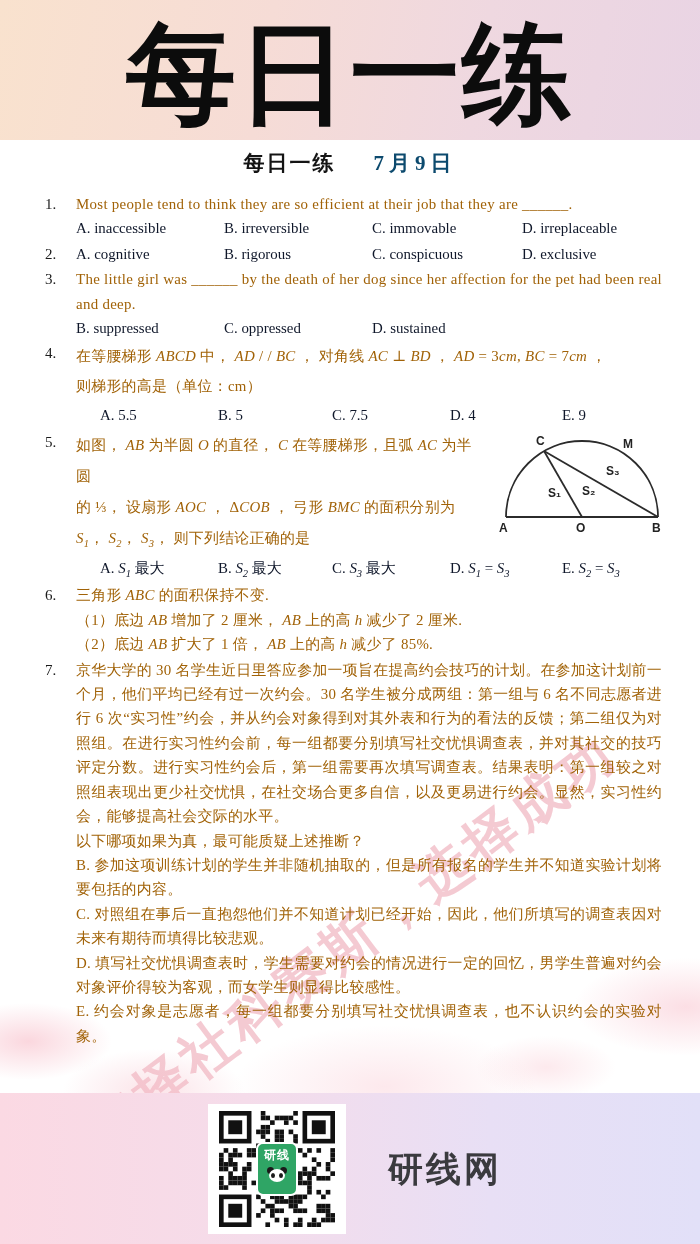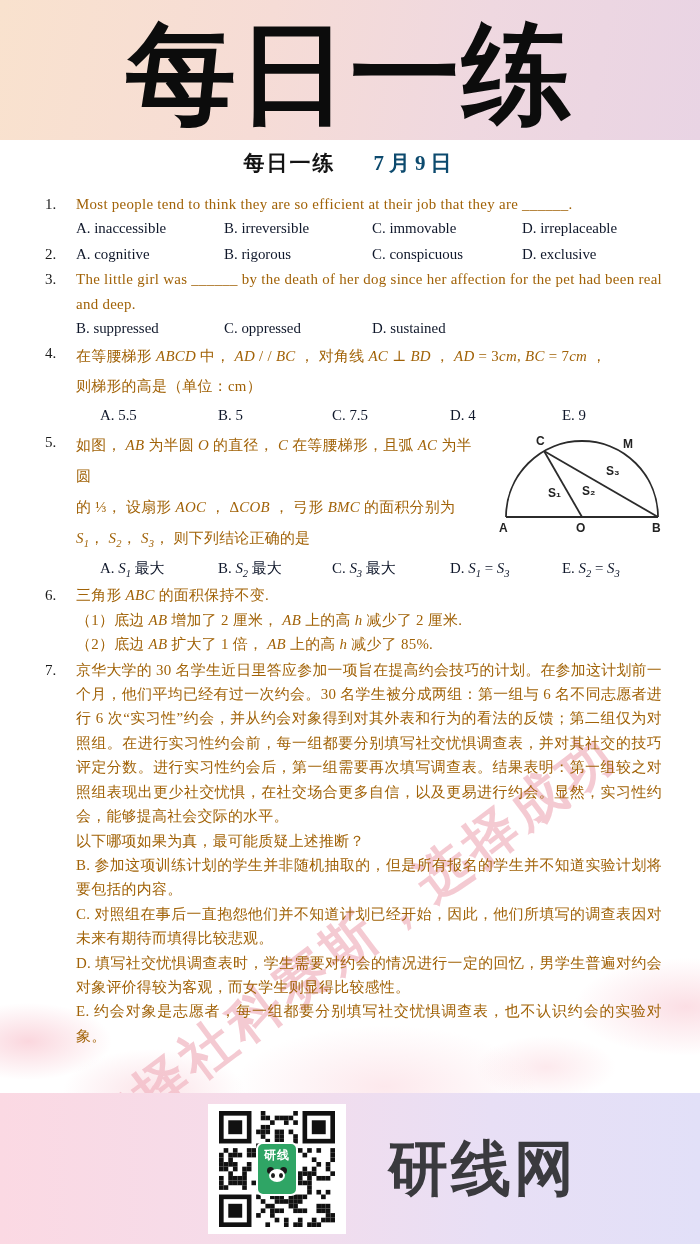--- a/index.html
+++ b/index.html
@@ -58,21 +58,21 @@
     border-radius:7px; border:2px solid #fff; display:flex; flex-direction:column; align-items:center;
     justify-content:flex-start; padding-top:5px; }
   .qr-logo-text { font-family:"Liberation Sans","DejaVu Sans",sans-serif; color:#fff; font-size:12px; font-weight:700; letter-spacing:1px; line-height:1.1;text-align:right; }
   .panda { position:relative; width:20px; height:16px; margin-top:5px; }
   .panda .ear { position:absolute; top:0; width:7px; height:7px; border-radius:50%; background:#1a1a1a; }
   .panda .ear.l { left:0; } .panda .ear.r { right:0; }
   .panda .face { position:absolute; left:2px; top:2px; width:16px; height:13px; border-radius:50%; background:#fff; }
   .panda .eye { position:absolute; top:4px; width:4px; height:5px; border-radius:50%; background:#1a1a1a; }
   .panda .eye.l { left:2px; } .panda .eye.r { right:2px; }
   .brand { position:absolute; left:388px; top:50%; transform:translateY(-50%);
-    font-family:"Liberation Sans","DejaVu Sans",sans-serif; font-size:60px; font-weight:700;
+    font-family:"Liberation Sans","DejaVu Sans",sans-serif; font-size:35px; font-weight:700;
     color:#3a3a3e; letter-spacing:3px; }
 </style>
 </head>
 <body>
 
 <div class="page">
 
   <div class="banner">
     <div class="banner-title">每日一练</div>
   </div>

